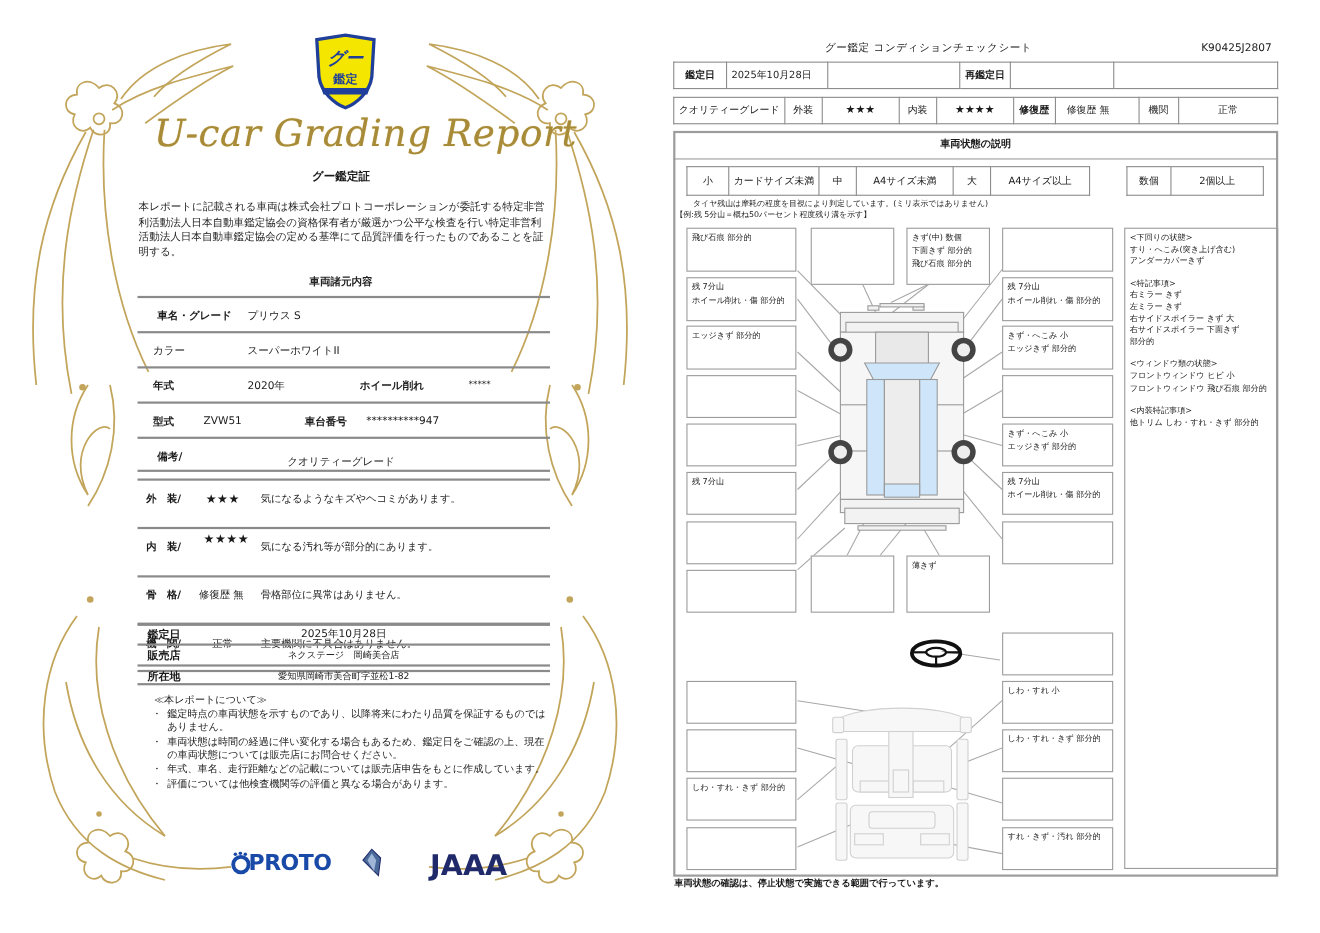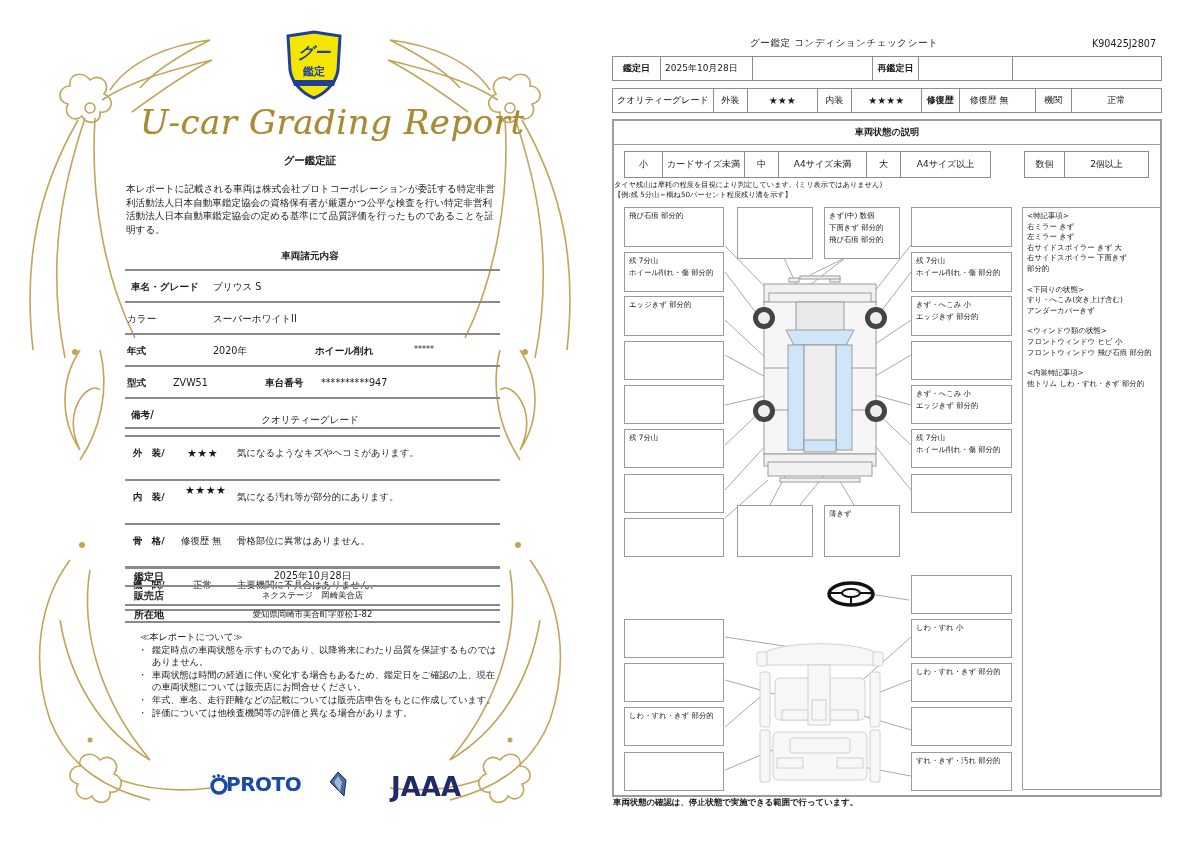--- a/index.html
+++ b/index.html
@@ -17,21 +17,21 @@
     font-family: "DejaVu Serif", "Liberation Serif", serif; font-style: italic; font-size: 34px;
     color: #a88b39; letter-spacing: 0.5px; white-space: nowrap;
     text-shadow: 0 0 1px #d6bf7a; }
   #cert-title { position: absolute; left: 120px; top: 154px; width: 380px; text-align: center; font-size: 10.5px; font-weight: bold; }
   #cert-body { position: absolute; left: 126px; top: 182px; width: 372px; font-family: "DejaVu Serif", "Liberation Serif", serif; font-size: 9.6px; line-height: 13.5px; color: #222; }
 
   .section-title { position: absolute; left: 120px; width: 380px; text-align: center; font-size: 9.6px; font-weight: bold; color: #222; }
   .spec-table { position: absolute; left: 125px; width: 375px; }
   .spec-row { position: relative; border-top: 2px solid #8a8a8a; height: 32px; font-size: 9.6px; }
   .spec-row.last { border-bottom: 2px solid #8a8a8a; }
-  .spec-row span { position: absolute; top: 10px; white-space: nowrap; }
+  .spec-row span { position: absolute; top: 10px; white-space: nowrap; margin-left: 12px; }
   .grade-row { position: relative; border-top: 2px solid #8a8a8a; height: 44px; font-size: 9.4px; }
   .grade-row span { position: absolute; top: 10px; white-space: nowrap; }
   .stars { font-size: 11px; letter-spacing: 0.5px; }
 
   .info-row { position: relative; border-top: 2px solid #8a8a8a; height: 19px; }
   .info-row.last { border-bottom: 2px solid #8a8a8a; }
   .info-row .lbl { position: absolute; left: 9px; top: 2px; font-size: 10px; font-weight: bold; }
   .info-row .val { position: absolute; left: 110px; right: 0; top: 3px; text-align: center; font-size: 8.4px; }
   .info-row .val.big { font-size: 9.6px; top: 2px; }
 
@@ -268,21 +268,21 @@
   </tbody>
     </table>
   <table class="grid-table" style="left:424px;top:151px;">
     <tbody>
         <tr>
       <td style="width:40px;height:26px;">数個</td>
       <td style="width:84px;">2個以上</td>
     </tr>
   </tbody>
     </table>
-  <div class="note-line" style="left:14px;top:180px;">タイヤ残山は摩耗の程度を目視により判定しています。(ミリ表示ではありません)</div>
+  <div class="note-line" style="left:30px;top:180px;">タイヤ残山は摩耗の程度を目視により判定しています。(ミリ表示ではありません)</div>
   <div class="note-line" style="left:14px;top:190px;">【例:残 5分山＝概ね50パーセント程度残り溝を示す】</div>
 
   <svg id="diagram" viewBox="0 0 600 848">
 
     <g stroke="#a8a8a8" stroke-width="1" fill="none">
       <line x1="125" y1="246" x2="178" y2="300"></line>
       <line x1="178" y1="245" x2="208" y2="310"></line>
       <line x1="245" y1="258" x2="210" y2="285"></line>
       <line x1="245" y1="258" x2="210" y2="275"></line>
       <line x1="311" y1="245" x2="260" y2="310"></line>
@@ -446,33 +446,33 @@
       <div>しわ・すれ・きず 部分的</div>
     </div>
   <div class="panel" style="left:311px;top:707px;width:101px;height:39px;"></div>
   <div class="panel" style="left:24px;top:752px;width:100px;height:39px;"></div>
   <div class="panel" style="left:311px;top:752px;width:101px;height:39px;">
       <div>すれ・きず・汚れ 部分的</div>
     </div>
 
   <div id="special-box">
     <div class="grp">
+      <div>&lt;下回りの状態&gt;</div>
+      <div>すり・へこみ(突き上げ含む)</div>
+      <div>アンダーカバーきず</div>
+    </div>
+    <div class="grp">
       <div>&lt;特記事項&gt;</div>
       <div>右ミラー きず</div>
       <div>左ミラー きず</div>
       <div>右サイドスポイラー きず 大</div>
       <div>右サイドスポイラー 下面きず</div>
       <div>部分的</div>
     </div>
     <div class="grp">
-      <div>&lt;下回りの状態&gt;</div>
-      <div>すり・へこみ(突き上げ含む)</div>
-      <div>アンダーカバーきず</div>
-    </div>
-    <div class="grp">
       <div>&lt;ウィンドウ類の状態&gt;</div>
       <div>フロントウィンドウ ヒビ 小</div>
       <div>フロントウィンドウ 飛び石痕 部分的</div>
     </div>
     <div class="grp">
       <div>&lt;内装特記事項&gt;</div>
       <div>他トリム しわ・すれ・きず 部分的</div>
     </div>
   </div>
 

